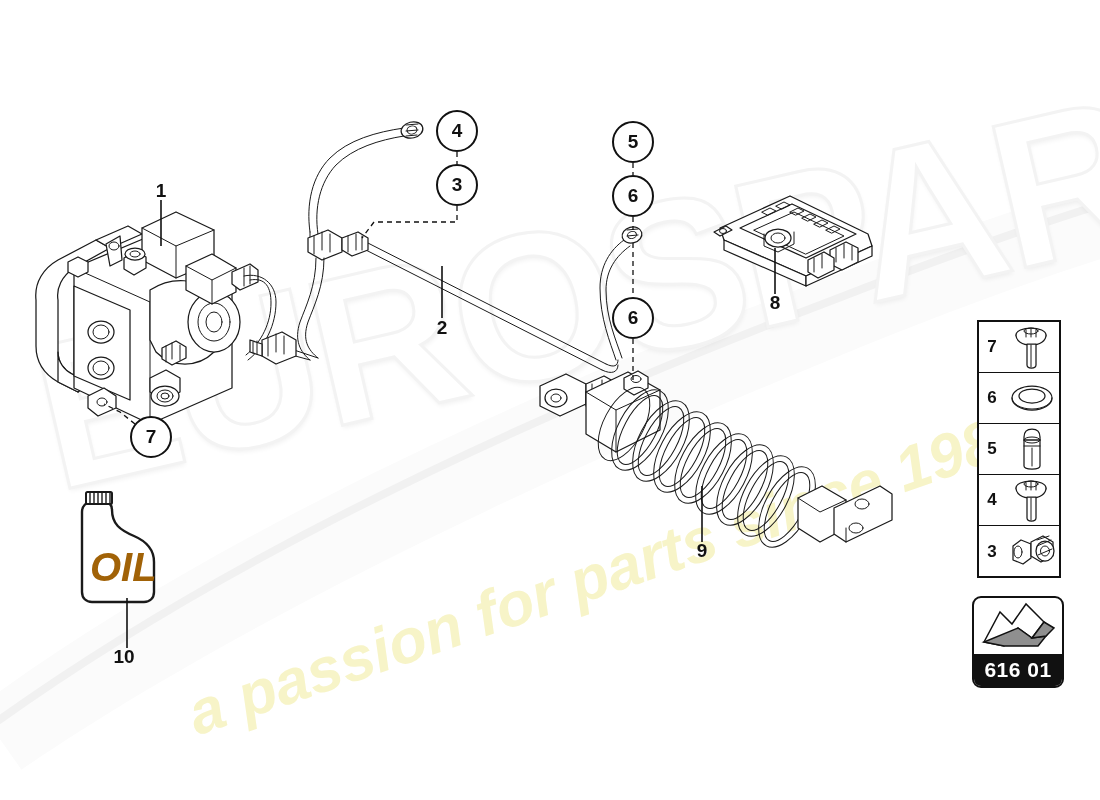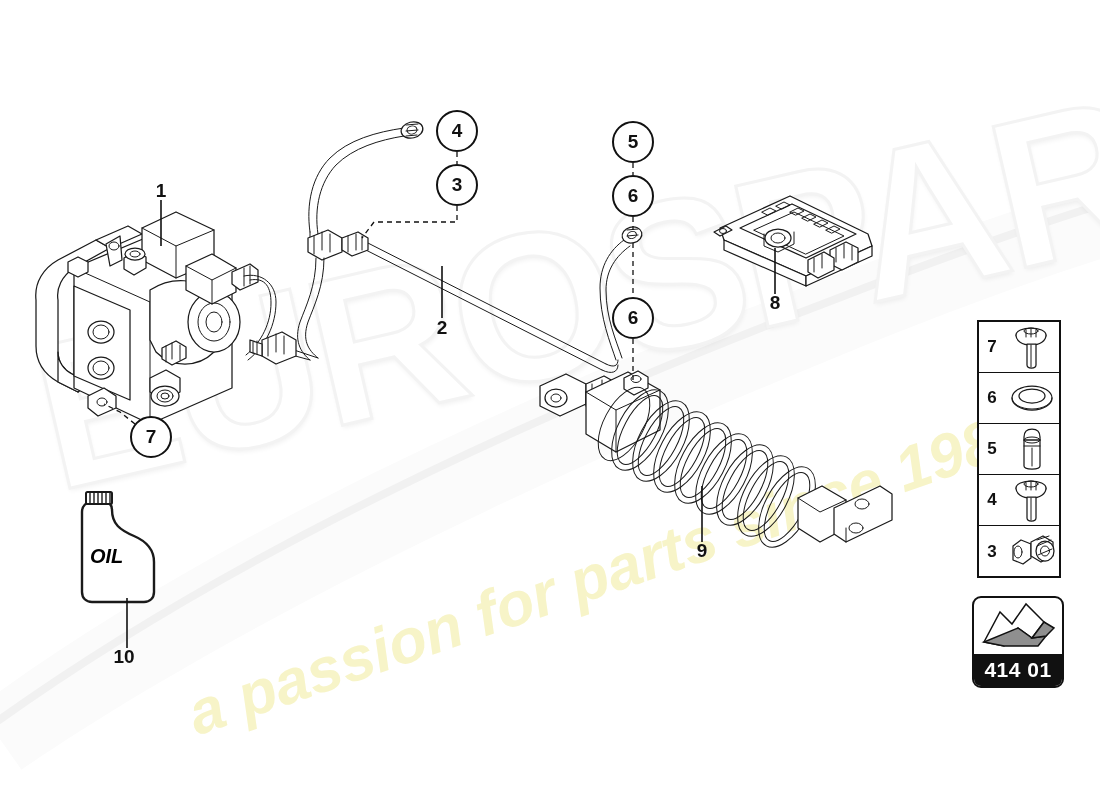--- a/index.html
+++ b/index.html
@@ -157,24 +157,24 @@
     font-weight: bold;
     line-height: 32px;
     text-align: center;
     letter-spacing: 0.5px;
   }
 
   #oil-label {
     position: absolute;
     left: 90px;
     top: 545px;
-    font-size: 20px;
+    font-size: 40px;
     font-style: italic;
     font-weight: bold;
-    color: #000000;
+    color: #a16207;
     user-select: none;
     z-index: 4;
   }
   .lead-line {
     stroke: #111111;
     stroke-width: 1.6;
     fill: none;
   }
   .dash-line {
     stroke: #111111;
@@ -527,16 +527,16 @@
       </div>
     </div>
   </div>
 
   <div id="partnum-box">
     <svg id="partnum-art" viewBox="0 0 88 58">
       <path class="white-solid" d="M10,44 L26,14 L38,26 L52,6 L70,24 L58,40 L44,30 L30,48 Z"></path>
       <path class="grey-solid" d="M10,44 L30,48 L64,48 L72,38 L58,40 L44,30 Z"></path>
       <path class="grey-solid" d="M70,24 L80,30 L72,38 L58,40 Z"></path>
     </svg>
-    <div id="partnum-label">414 01</div>
+    <div id="partnum-label">616 01</div>
   </div>
 
 </div>
 
 </body></html>

